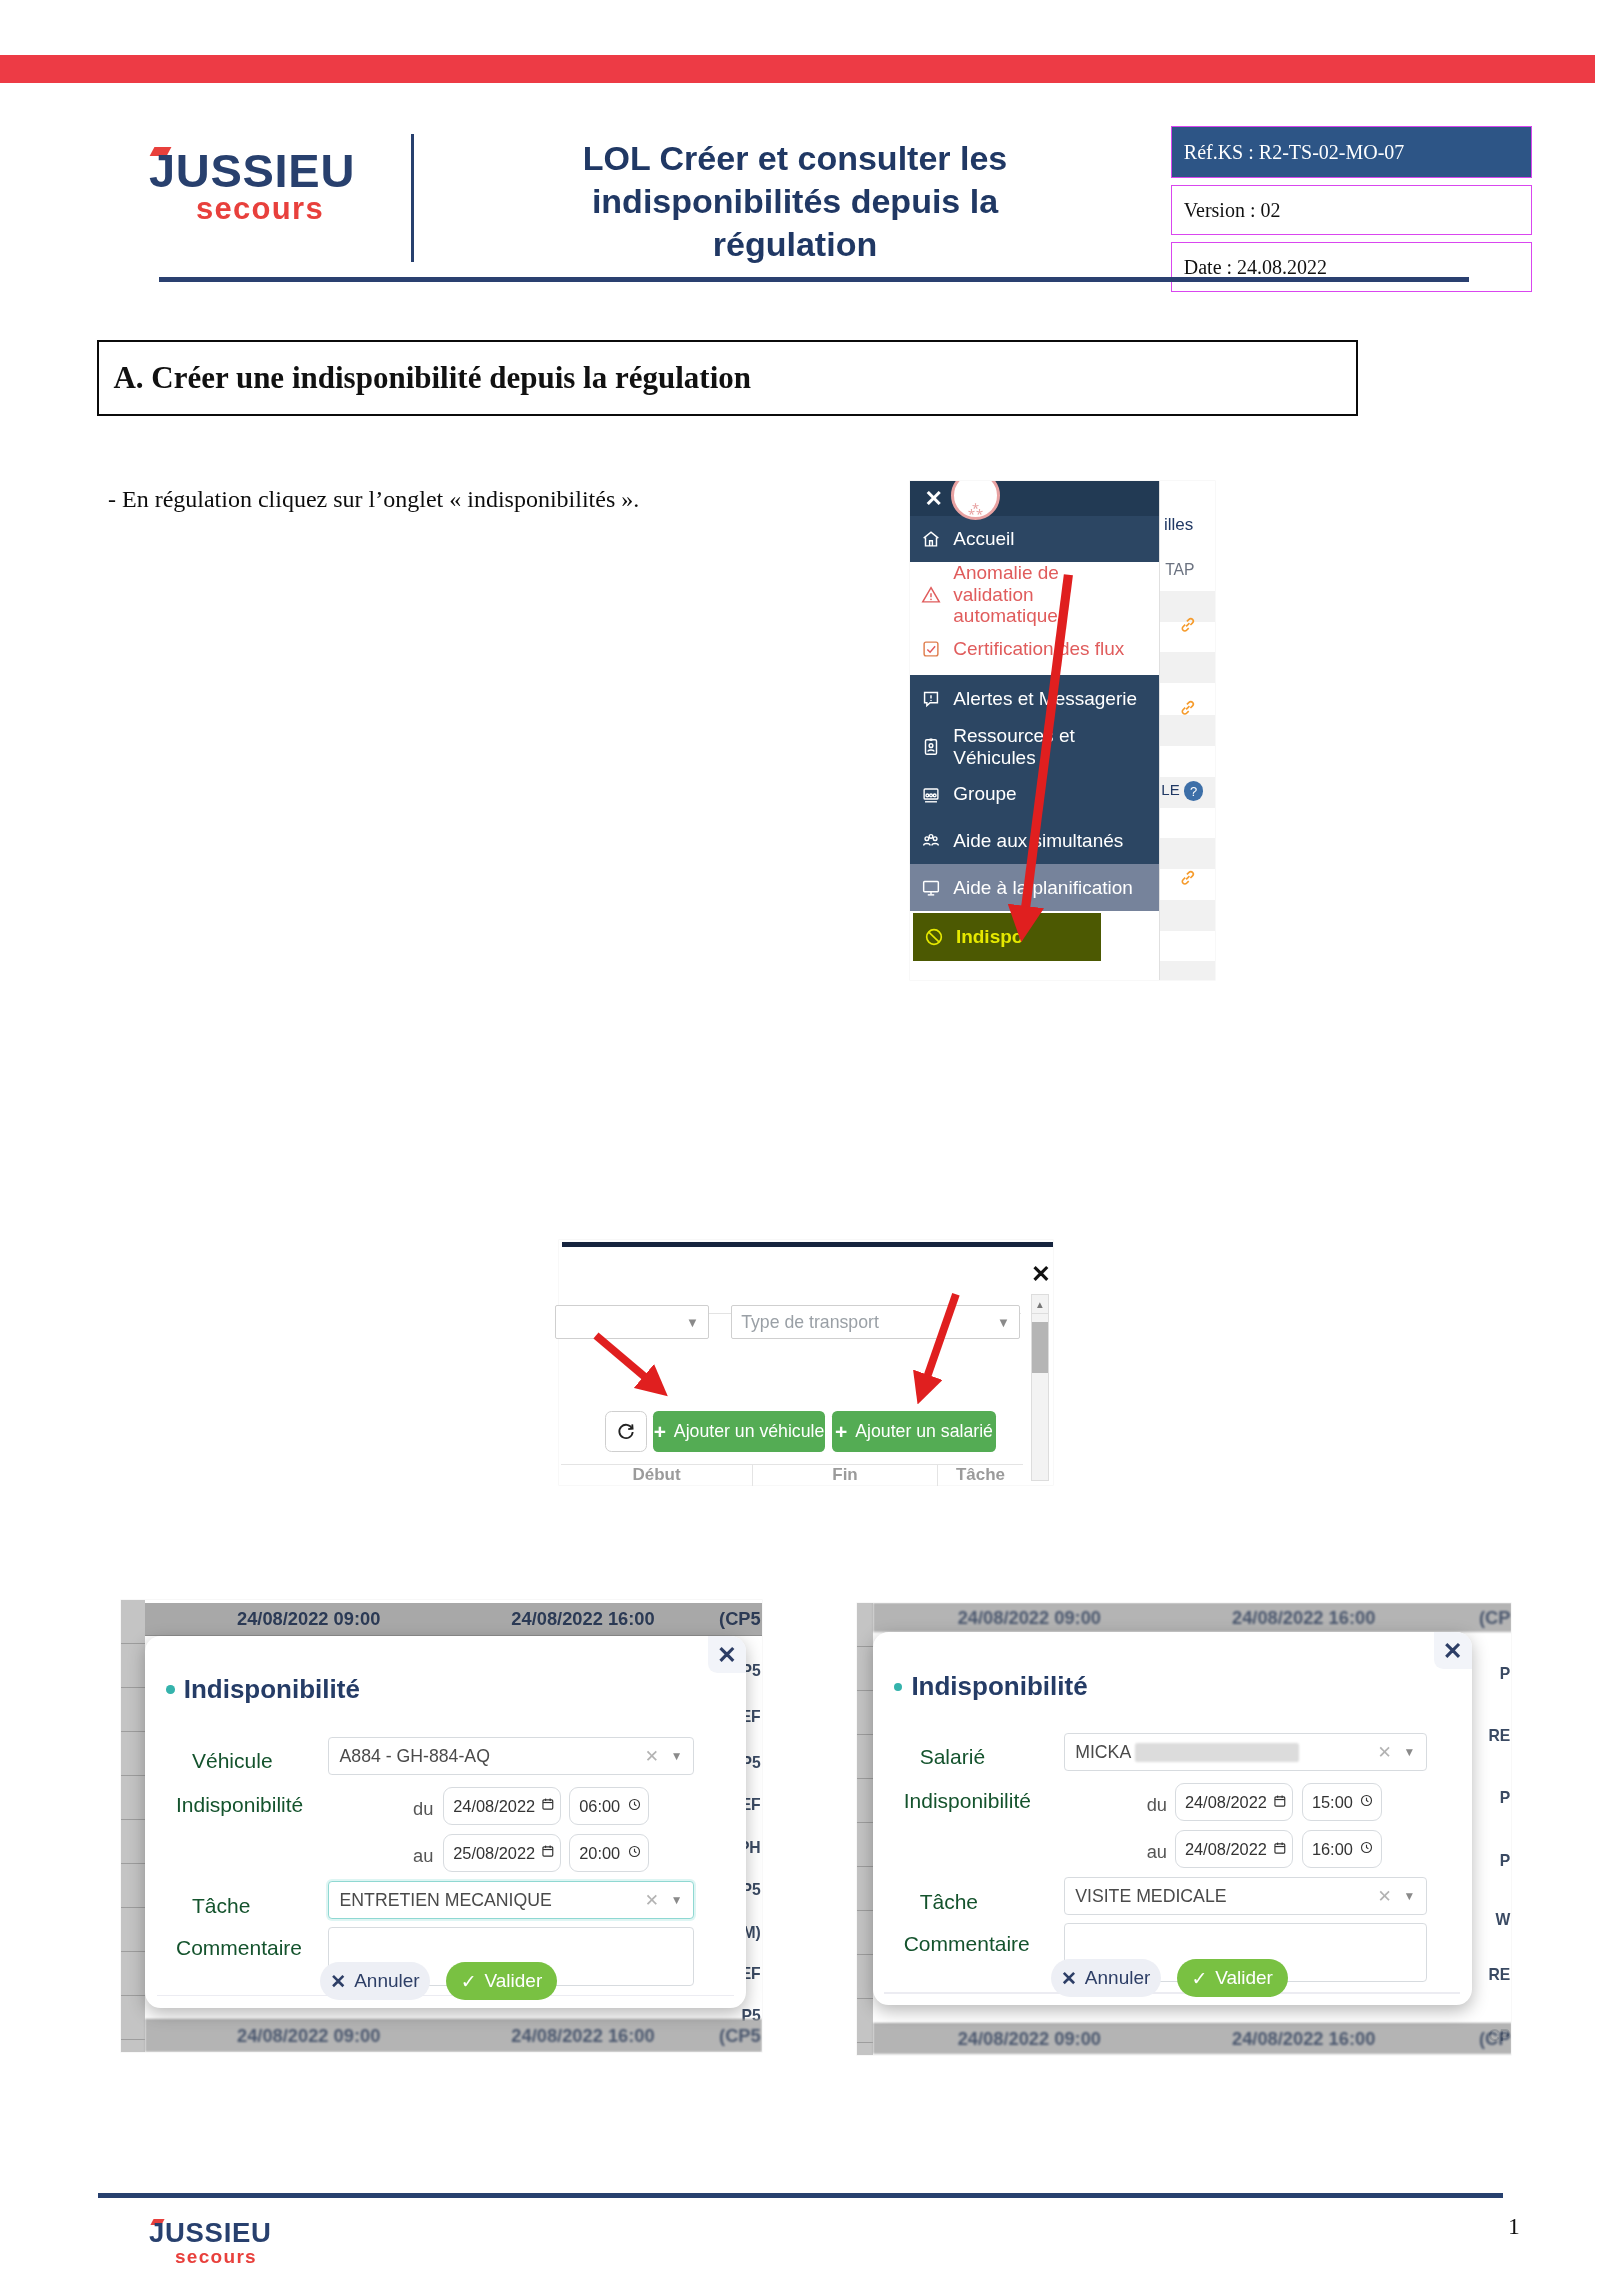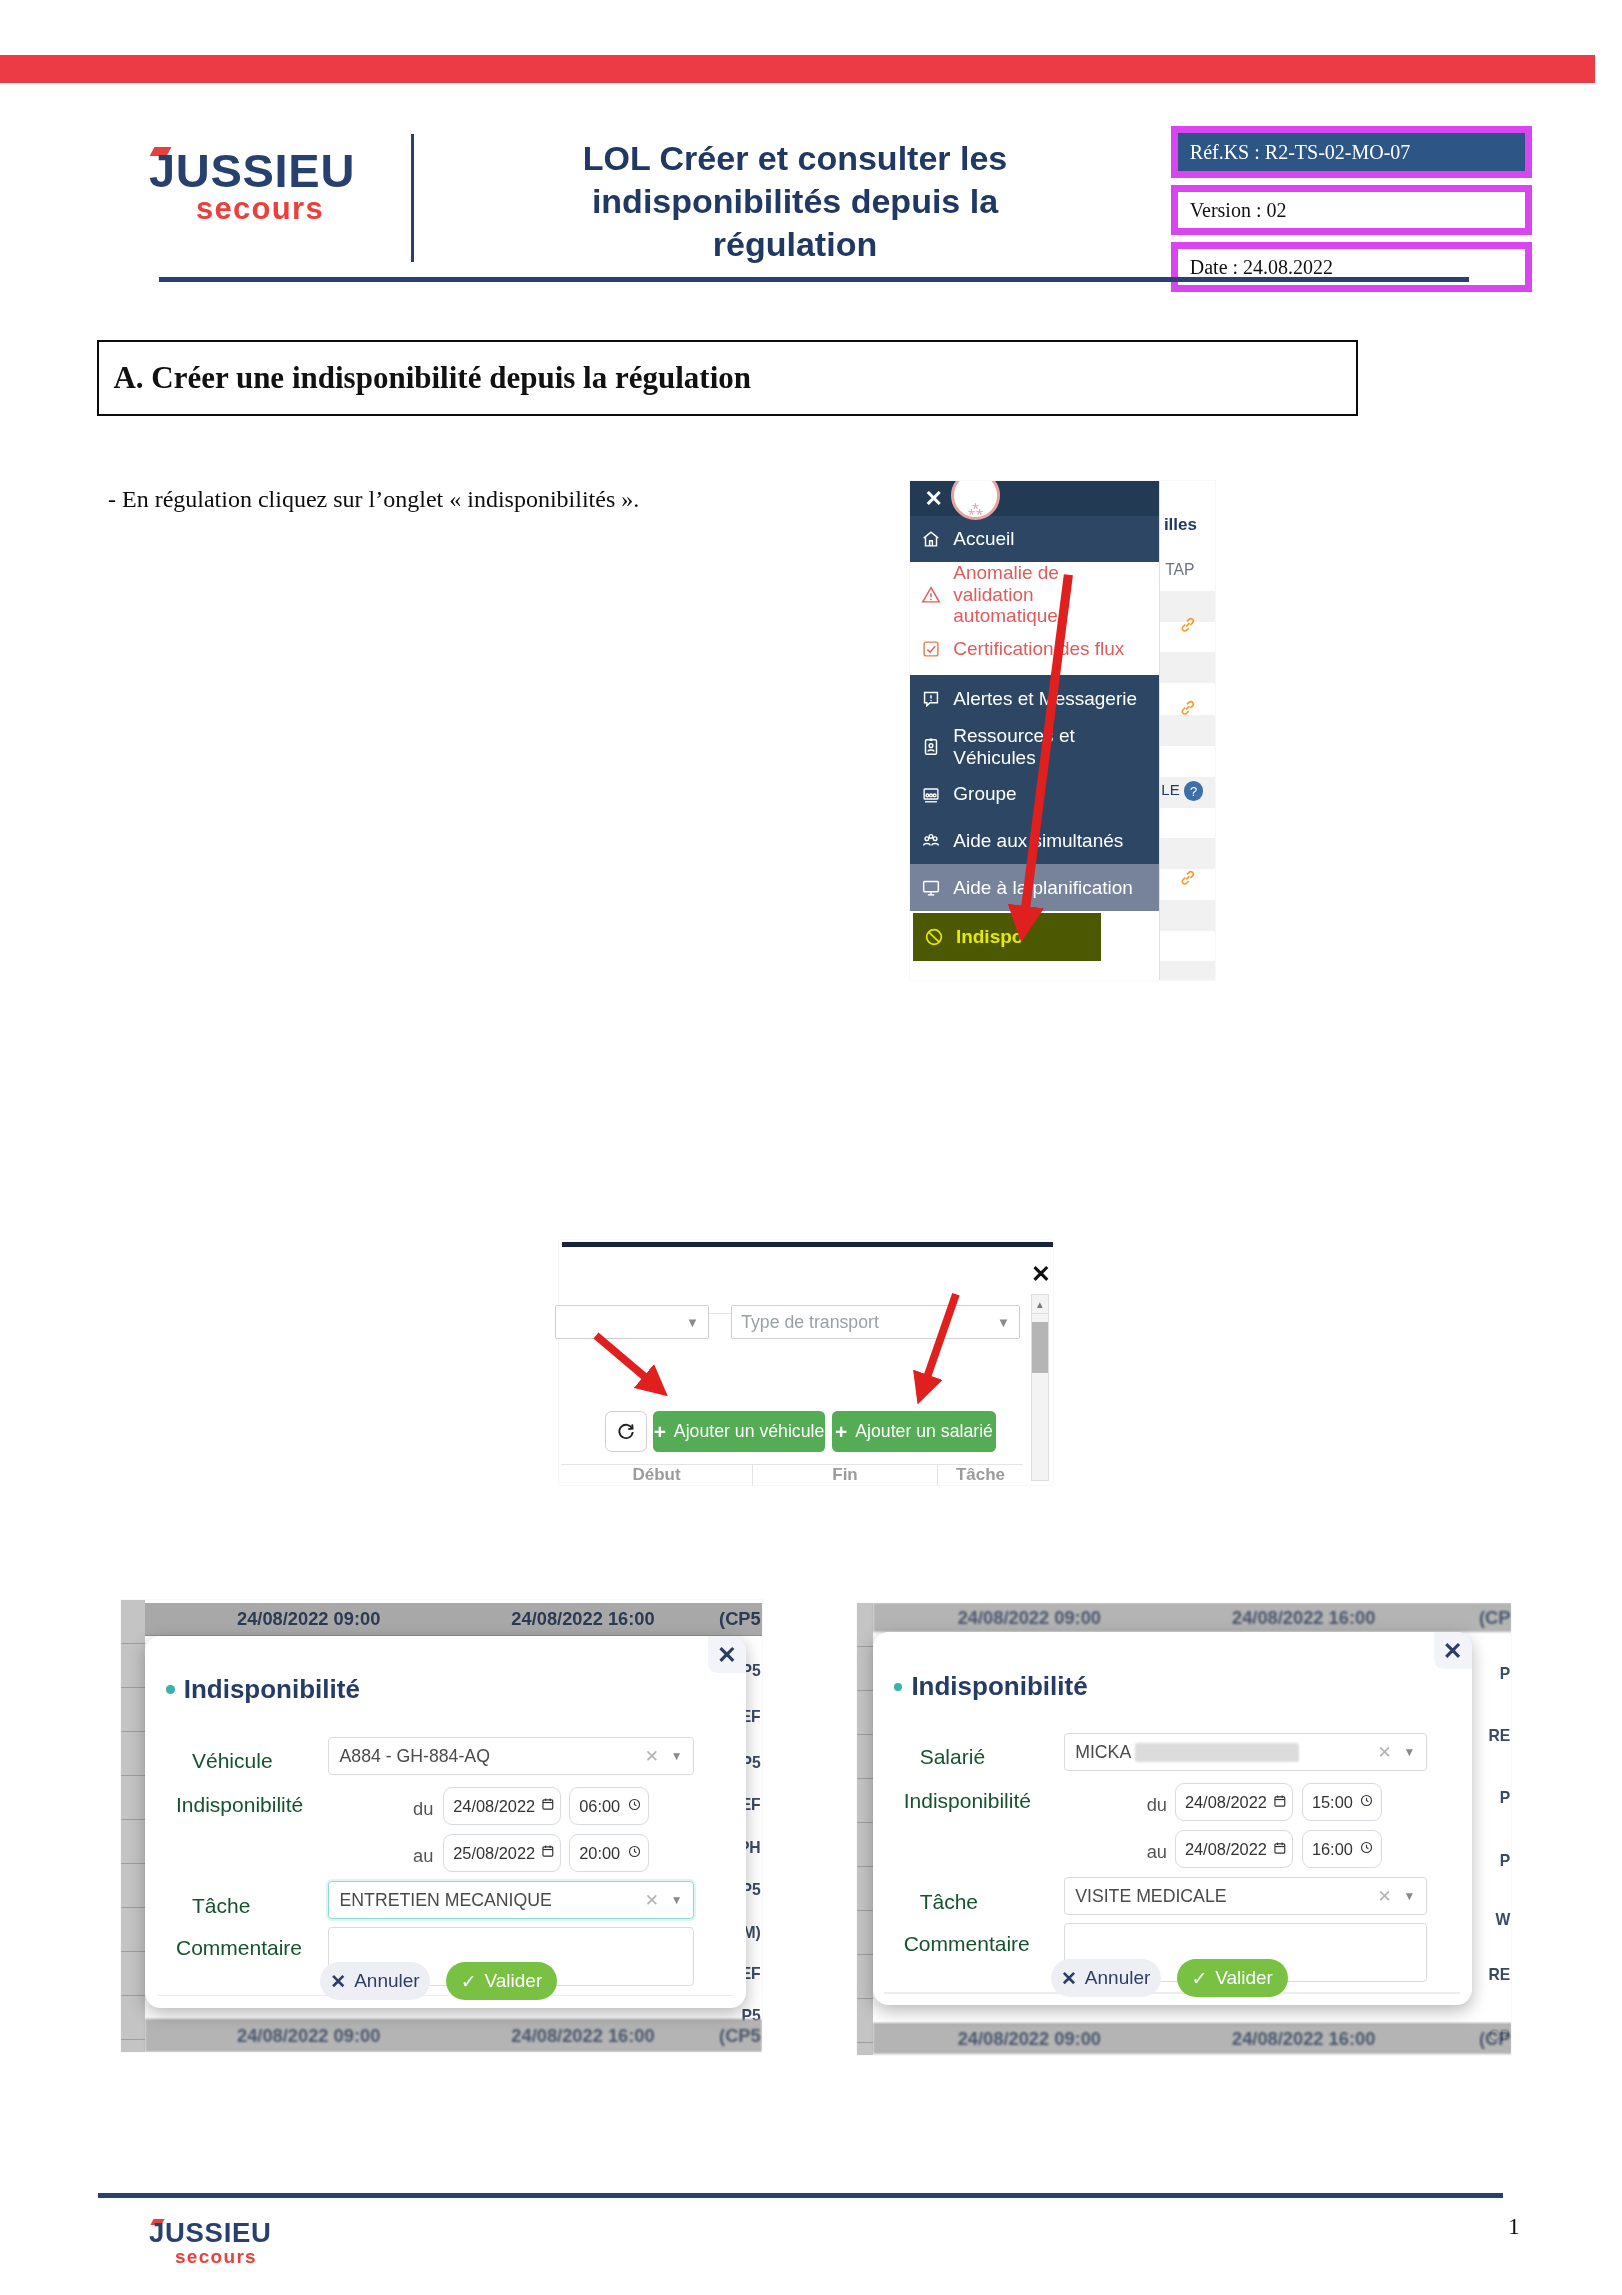--- a/index.html
+++ b/index.html
@@ -9,21 +9,21 @@
 
   
   #red-bar{left:0;top:55px;width:1595px;height:27.5px;background:#ED3B45;}
   .logo-main{color:#28406E;font-family:"Liberation Sans",sans-serif;font-weight:bold;letter-spacing:0.7px;}
   .logo-sub{color:#E8403C;font-family:"Liberation Sans",sans-serif;font-weight:bold;letter-spacing:1.3px;}
   #logo-accent{left:152px;top:147px;width:17px;height:9.2px;background:#E8403C;transform:skewX(-28deg);}
   #hdr-divider{left:411px;top:134px;width:3.3px;height:128px;background:#28406E;}
   #doc-title{left:458px;top:137px;width:674px;text-align:center;color:#203864;
              font-family:"Liberation Sans",sans-serif;font-weight:bold;font-size:34px;line-height:43px;}
   #doc-title .inner{display:inline-block;max-width:523px;}
-  .info-box{left:1171px;width:361px;border:7px solid #d946ef;box-sizing:border-box;
+  .info-box{left:1171px;width:361px;border:1px solid #d946ef;box-sizing:border-box;
             font-size:20px;display:flex;align-items:center;padding-left:11.8px;background:#fff;}
   #info-ref{top:126px;height:52px;background:#2D5586;color:#ffffff;}
   #info-version{top:185px;height:50px;}
   #info-date{top:242px;height:50px;}
   #hdr-underline{left:159px;top:277px;width:1310px;height:5.2px;background:#2A4070;}
 
   
   #section-box{left:97px;top:340px;width:1261px;height:76px;border:2.6px solid #0b0b0b;box-sizing:border-box;
                display:flex;align-items:center;padding-left:14.4px;font-weight:bold;font-size:31px;}
   .step{font-size:24px;color:#0d0d0d;}
@@ -238,21 +238,21 @@
     </div>
 
     <div id="menu-right">
       <div class="stripe" style="top:110px;"></div>
       <div class="stripe" style="top:171px;"></div>
       <div class="stripe" style="top:234px;"></div>
       <div class="stripe" style="top:296px;"></div>
       <div class="stripe" style="top:357px;"></div>
       <div class="stripe" style="top:419px;"></div>
       <div class="stripe" style="top:480px;"></div>
-      <div class="rp-text" style="left:3.9px;top:34px;font-weight:bold;">illes</div>
+      <div class="rp-text" style="left:3.9px;top:34px;font-weight:normal;">illes</div>
       <div class="rp-text" style="left:5.2px;top:80px;color:#6b7280;font-size:15.7px;">TAP</div>
       <span class="chain" style="top:134px;">
         <svg viewBox="0 0 24 24" width="19.6" height="19.6" fill="none" stroke="#F59B2C" stroke-width="2">
             <path d="M10 14 L14 10"></path>
             <path d="M8.8 11.8 l-2.6 2.6 a3 3 0 0 0 4.3 4.3 l2.6-2.6"></path>
             <path d="M15.2 12.2 l2.6-2.6 a3 3 0 0 0-4.3-4.3 l-2.6 2.6"></path>
           </svg>
       </span>
       <span class="chain" style="top:217px;">
         <svg viewBox="0 0 24 24" width="19.6" height="19.6" fill="none" stroke="#F59B2C" stroke-width="2">

